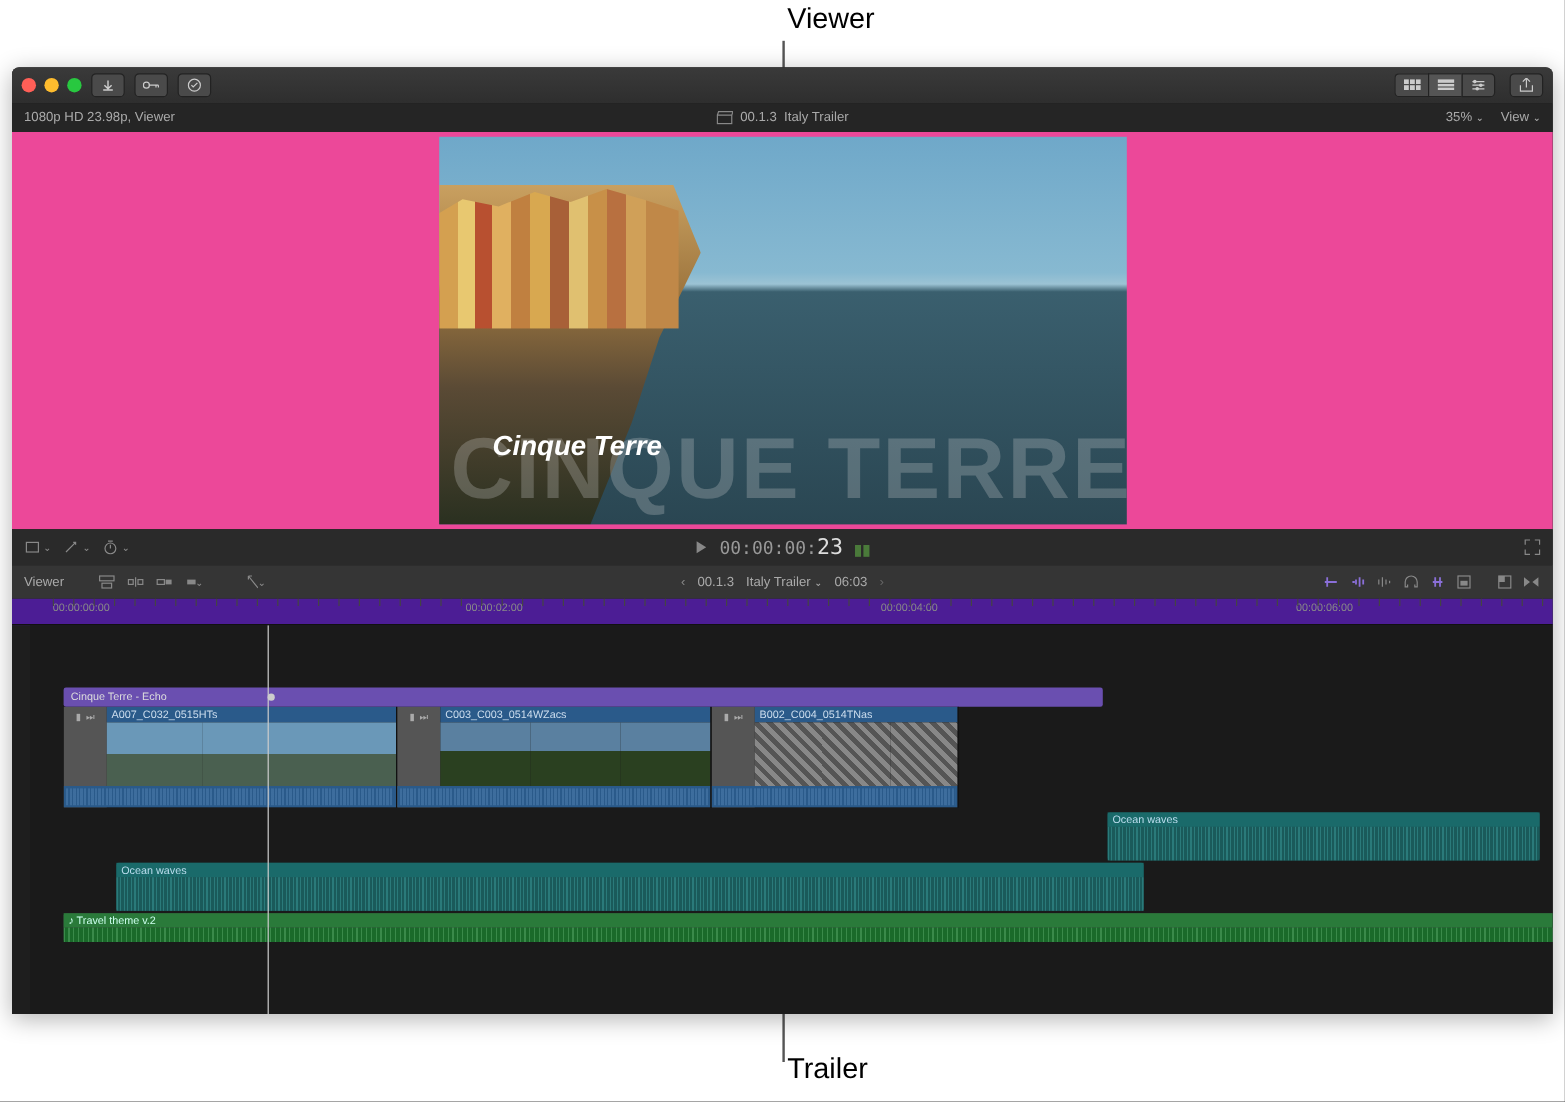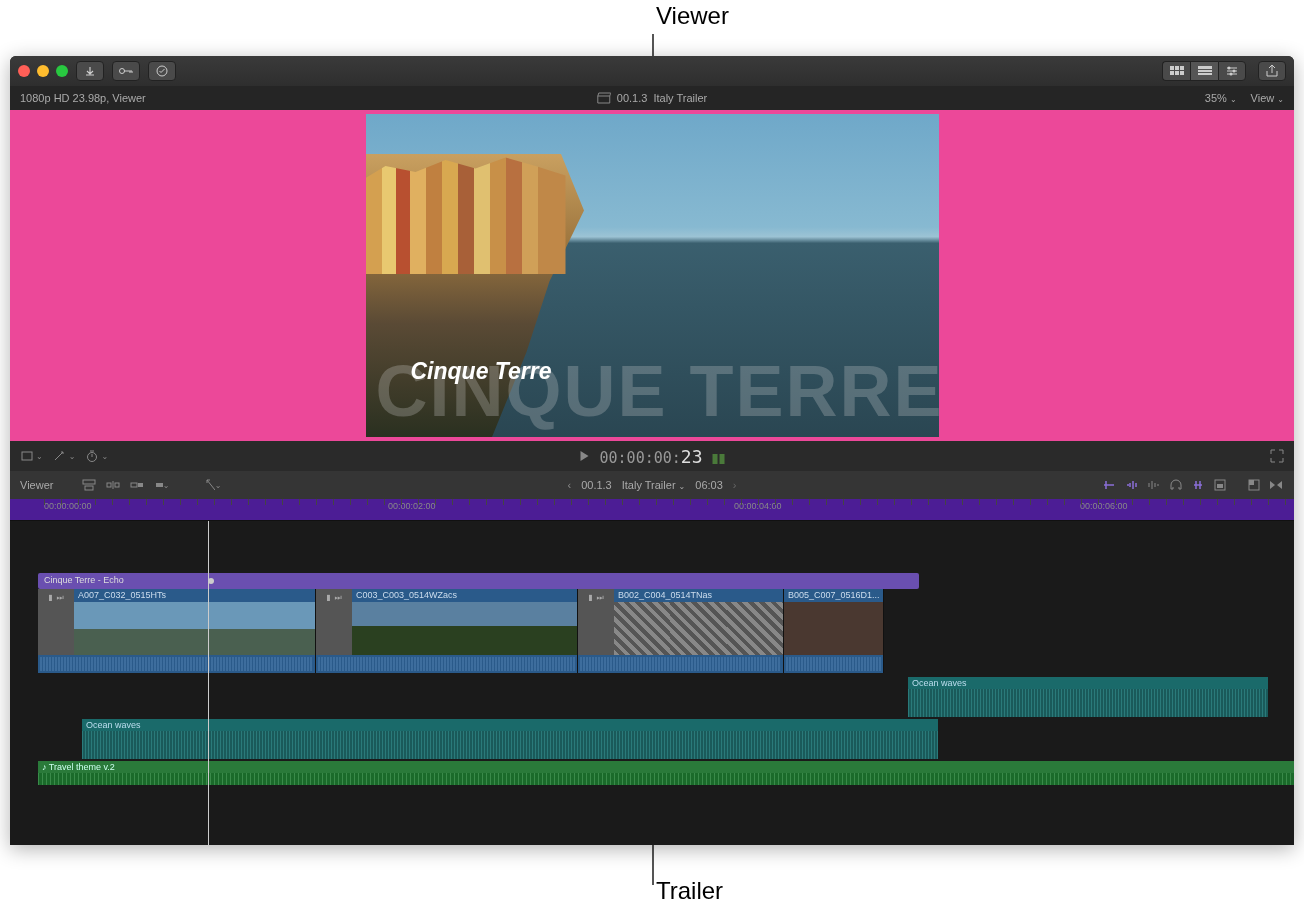--- a/index.html
+++ b/index.html
@@ -200,20 +200,21 @@
   font-size: 9px;
 }
 .ruler .tick { position: absolute; top: 2px; }
 .ruler .minor { position:absolute; top:0; width:1px; height:6px; background:#444; }
 
 .timeline {
   height: 346px;
   background: #1a1a1a;
   position: relative;
   overflow: hidden;
+  margin-left: 15px;
 }
 .playhead {
   position: absolute;
   top: 0;
   left: 198px;
   width: 1px;
   height: 100%;
   background: #ccc;
   z-index: 50;
 }
@@ -702,31 +703,20 @@
           <div class="clip-label">B002_C004_0514TNas</div>
           <div class="clip-thumb">
             <div class="thumb floor"></div>
             <div class="thumb floor"></div>
             <div class="thumb floor"></div>
           </div>
           <div class="clip-audio">
             <div class="wave"></div>
           </div>
         </div>
-        <div class="clip" style="width: 100px;">
-          <div class="clip-label nohandle">B005_C007_0516D1...</div>
-          <div class="clip-thumb nohandle">
-            <div class="thumb person"></div>
-            <div class="thumb person"></div>
-            <div class="thumb person"></div>
-          </div>
-          <div class="clip-audio">
-            <div class="wave"></div>
-          </div>
-        </div>
       </div>
 
     <div class="audio-clip" id="audio1" style="left: 898px; width: 360px; top: 156px;">
       <div class="label">Ocean waves</div>
       <div class="wave"></div>
     </div>
     <div class="audio-clip" id="audio2" style="left: 72px; width: 856px; top: 198px;">
       <div class="label">Ocean waves</div>
       <div class="wave"></div>
     </div>

